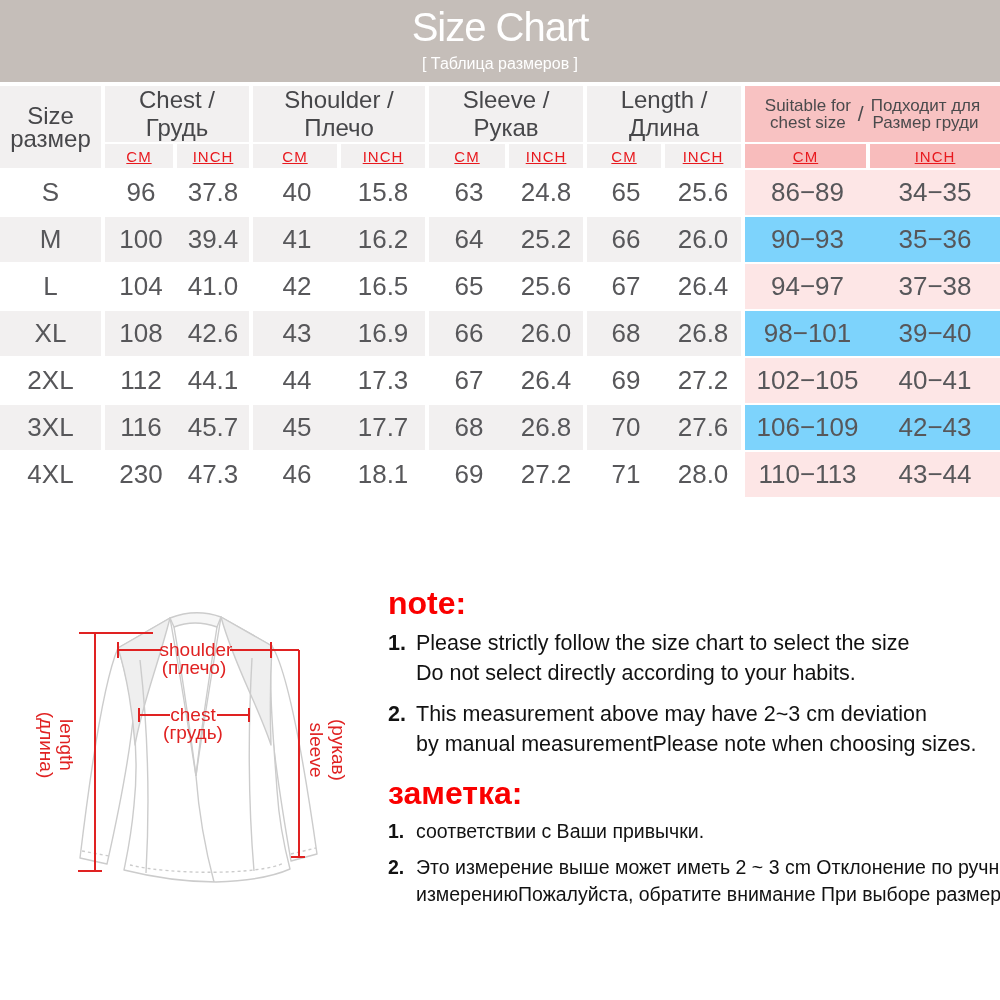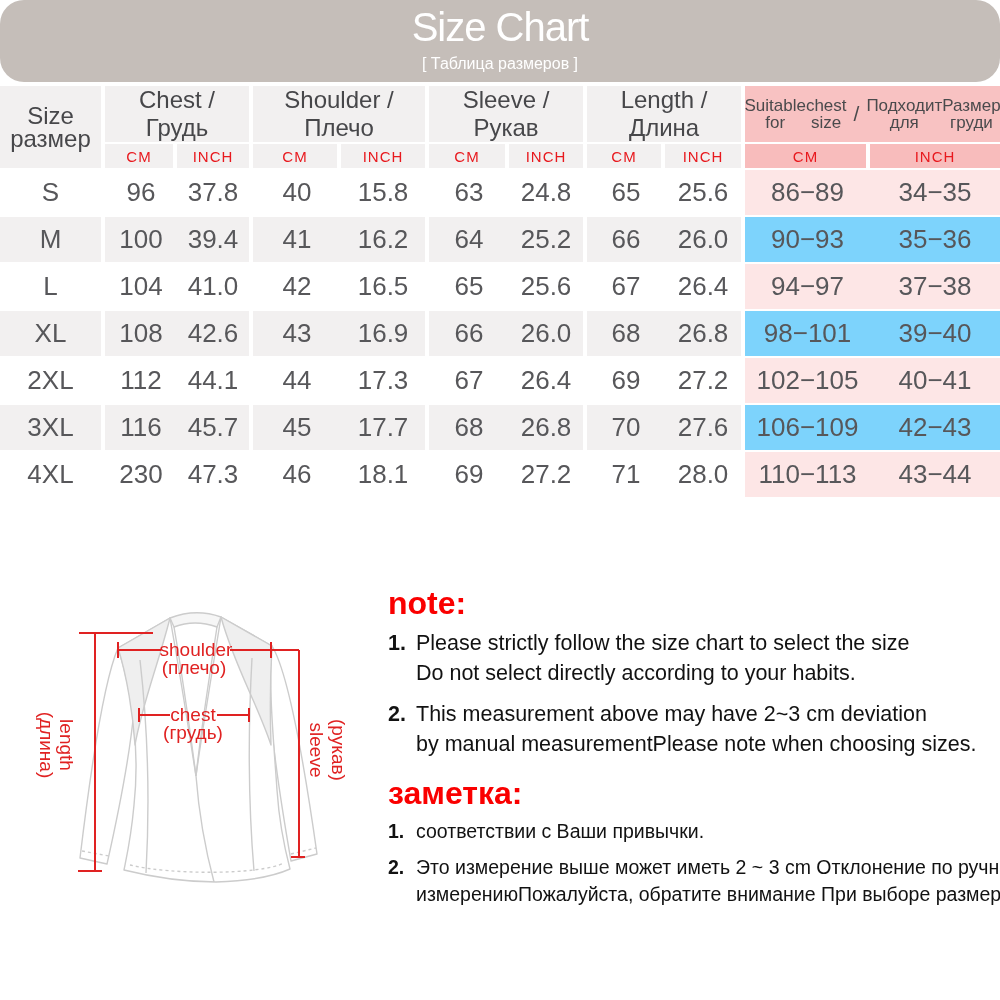--- a/index.html
+++ b/index.html
@@ -2,36 +2,36 @@
 <html><head>
 <meta charset="utf-8">
 <style>
   html,body{margin:0;padding:0;}
   body{
     width:1000px;height:1000px;position:relative;background:#fff;
     font-family:"Liberation Sans", sans-serif;
     -webkit-font-smoothing:antialiased;
   }
   
-  .banner{height:82px;background:#c5beb9;color:#fff;text-align:center;overflow:hidden;border-radius:24px;}
+  .banner{height:82px;background:#c5beb9;color:#fff;text-align:center;overflow:hidden;}
   .banner-title{font-size:40px;line-height:44px;margin-top:5px;letter-spacing:-1px;}
   .banner-sub{font-size:16px;line-height:27px;margin-top:1px;}
   
   table.t{width:1000px;border-collapse:separate;border-spacing:0;table-layout:fixed;margin-top:4px;}
   table.t td{box-sizing:border-box;text-align:center;vertical-align:middle;padding:0;
              border-bottom:2px solid #fff;}
   td.ge{border-right:4px solid #fff;}
   tr.hd td{background:#f2f0f0;color:#47474a;font-size:24px;height:36px;}
   td.szh{font-size:22px;line-height:23px;margin-left:28px;}
   td.hpk{background:#f8c2c2 !important;}
   .suit{display:flex;align-items:center;justify-content:center;gap:7px;color:#4a4a4c;}
-  .s2{display:flex;font-size:17px;line-height:17px;text-align:center;}
+  .s2{display:flex;flex-direction:column;font-size:17px;line-height:17px;text-align:center;}
   .slash{font-size:21px;font-weight:400;}
   tr.un td{background:#f2f0f0;color:#e8191e;font-size:15px;height:26px;letter-spacing:1px;
-           border-right:4px solid #fff;}
+           border-right:4px solid #fff;text-decoration:underline;}
   tr.un td:last-child{border-right:none;}
   tr.un td.pk{background:#f8bcbc;}
   tr.dr{height:47px;}
   tr.dr td{font-size:26px;color:#57575a;}
   tr.dr td.sz{font-size:26px;}
   tr.o td{background:#fff;}
   tr.o td.pk{background:#fde6e6;}
   tr.e td{background:#f2f0f0;}
   tr.e td.pk{background:#7dd3fc;}
   

